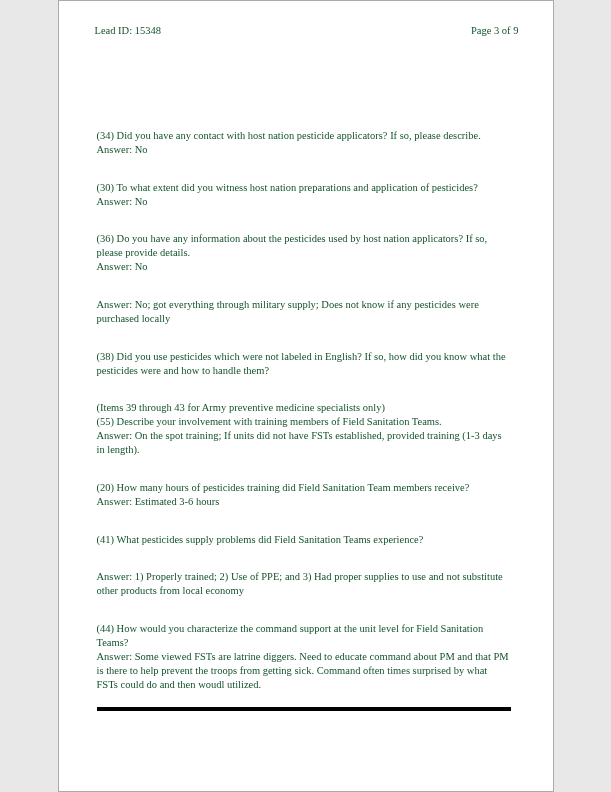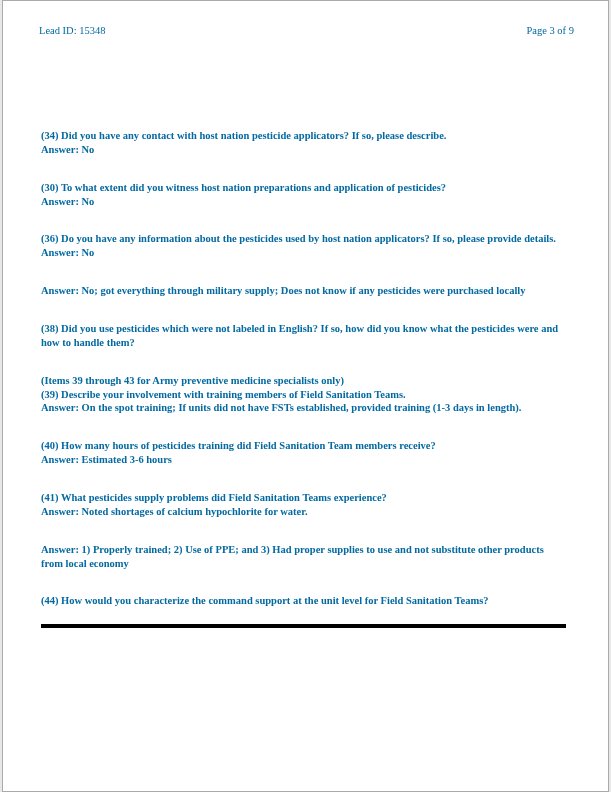--- a/index.html
+++ b/index.html
@@ -1,29 +1,29 @@
 <!DOCTYPE html>
 <html><head>
 <meta charset="utf-8">
 <style>
   html, body {
     margin: 0;
     padding: 0;
     background: #e8e8e8;
   }
   .page {
-    width: 607px;
+    width: 496px;
     height: 792px;
     margin: 0 auto;
     background: #ffffff;
     border: 1px solid #aaaaaa;
     box-sizing: border-box;
     position: relative;
     font-family: "Liberation Serif", serif;
-    color: #0369a1;
+    color: #14532d;
     overflow: hidden;
   }
   .header {
     position: absolute;
     top: 24px;
     left: 36px;
     right: 34px;
     display: flex;
     justify-content: space-between;
     font-size: 10.5px;
@@ -36,21 +36,20 @@
     font-size: 10.5px;
     line-height: 1.32;
   }
   .qa-block {
     margin-bottom: 24px;
   }
   .qa-block .q,
   .qa-block .a,
   .qa-block .note {
     white-space: normal;
-    font-weight: bold;
   }
   .bottom-rule {
     margin-top: 6px;
     height: 4px;
     background: #000000;
     width: 100%;
   }
 </style>
 </head>
 <body>
@@ -82,40 +81,40 @@
     <div class="qa-block">
       <div class="a">Answer:  No; got everything through military supply;  Does not know if any pesticides were purchased locally</div>
     </div>
 
     <div class="qa-block">
       <div class="q">(38)  Did you use pesticides which were not labeled in English?  If so, how did you know what the pesticides were and how to handle them?</div>
     </div>
 
     <div class="qa-block">
       <div class="note">(Items 39 through 43 for Army preventive medicine specialists only)</div>
-      <div class="q">(39)  Describe your involvement with training members of Field Sanitation Teams.</div>
+      <div class="q">(55)  Describe your involvement with training members of Field Sanitation Teams.</div>
       <div class="a">Answer:  On the spot training;  If units did not have FSTs established, provided training (1-3 days in length).</div>
     </div>
 
     <div class="qa-block">
-      <div class="q">(40)  How many hours of pesticides training did Field Sanitation Team members receive?</div>
+      <div class="q">(20)  How many hours of pesticides training did Field Sanitation Team members receive?</div>
       <div class="a">Answer:  Estimated 3-6 hours</div>
     </div>
 
     <div class="qa-block">
       <div class="q">(41)  What pesticides supply problems did Field Sanitation Teams experience?</div>
-      <div class="a">Answer:  Noted shortages of calcium hypochlorite for water.</div>
     </div>
 
 
     <div class="qa-block">
       <div class="a">Answer:  1) Properly trained; 2) Use of PPE; and 3) Had proper supplies to use and not substitute other products from local economy</div>
     </div>
 
     <div class="qa-block" style="margin-bottom:16px;">
       <div class="q">(44)  How would you characterize the command support at the unit level for Field Sanitation Teams?</div>
+      <div class="a">Answer:  Some viewed FSTs are latrine diggers.  Need to educate command about PM and that PM is there to help prevent the troops from getting sick.  Command often times surprised by what FSTs could do and then woudl utilized.</div>
     </div>
 
     <div class="bottom-rule"></div>
 
   </div>
 
 </div>
 
 </body></html>

